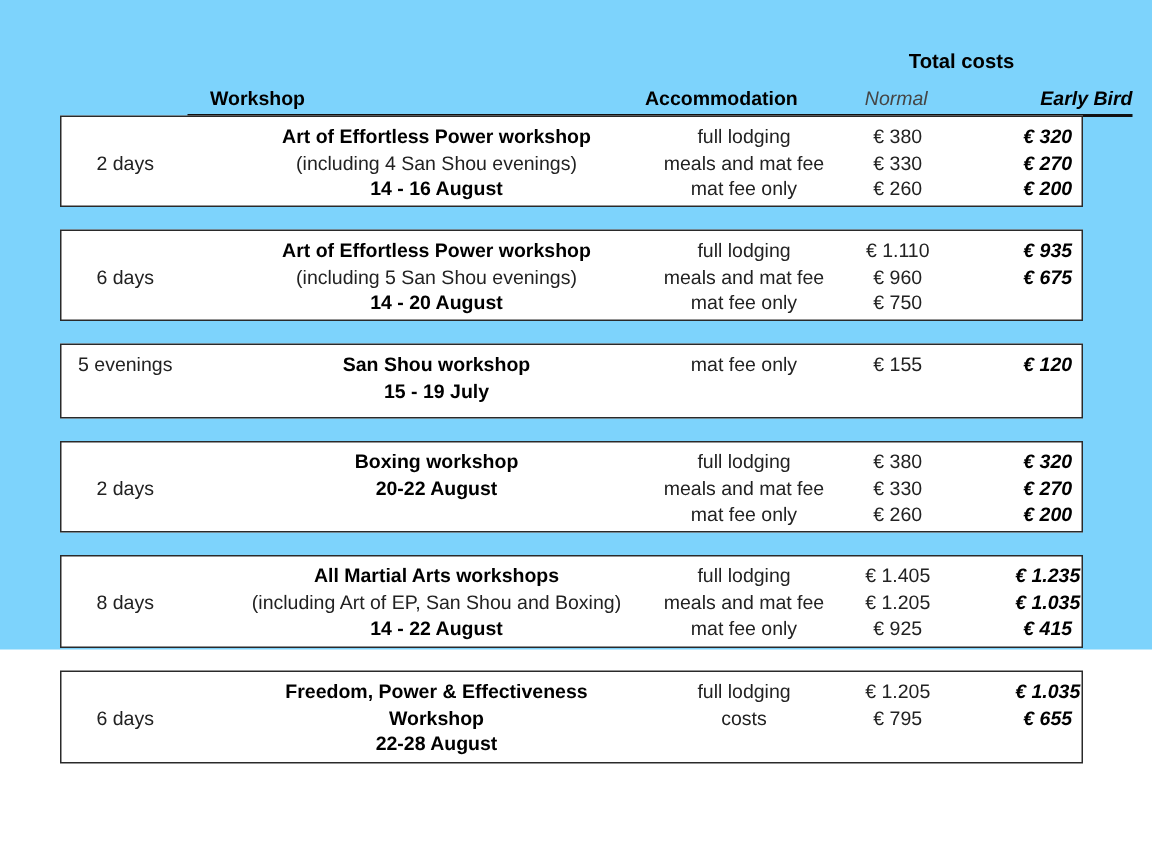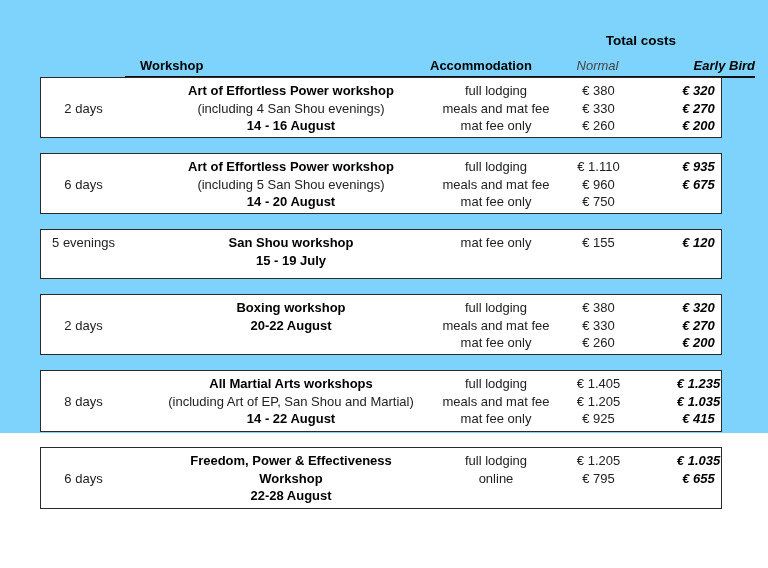--- a/index.html
+++ b/index.html
@@ -154,21 +154,21 @@
           <div class="line">€ 200</div>
         </div>
       </div>
       <div class="block">
         <div class="col col-duration">
           <div class="line"></div>
           <div class="line">8 days</div>
         </div>
         <div class="col col-workshop">
           <div class="line b">All Martial Arts workshops</div>
-          <div class="line">(including Art of EP, San Shou and Martial)</div>
+          <div class="line">(including Art of EP, San Shou and Boxing)</div>
           <div class="line b">14 - 22 August</div>
         </div>
         <div class="col col-accommodation">
           <div class="line">full lodging</div>
           <div class="line">meals and mat fee</div>
           <div class="line">mat fee only</div>
         </div>
         <div class="col col-normal">
           <div class="line">€ 1.405</div>
           <div class="line">€ 1.205</div>
@@ -185,21 +185,21 @@
           <div class="line"></div>
           <div class="line">6 days</div>
         </div>
         <div class="col col-workshop">
           <div class="line b">Freedom, Power &amp; Effectiveness</div>
           <div class="line b">Workshop</div>
           <div class="line b">22-28 August</div>
         </div>
         <div class="col col-accommodation">
           <div class="line">full lodging</div>
-          <div class="line">online</div>
+          <div class="line">costs</div>
         </div>
         <div class="col col-normal">
           <div class="line">€ 1.205</div>
           <div class="line">€ 795</div>
         </div>
         <div class="col col-early">
           <div class="line">€ 1.035</div>
           <div class="line">€ 655</div>
         </div>
       </div>

